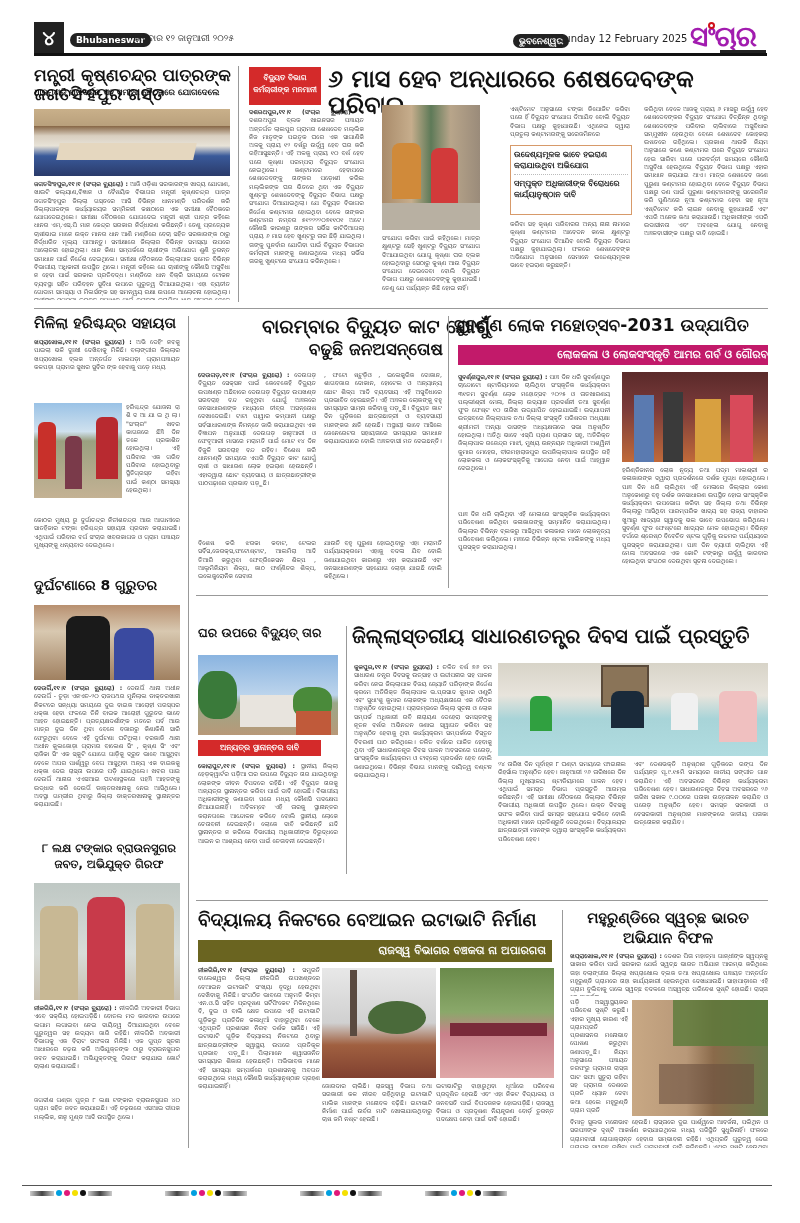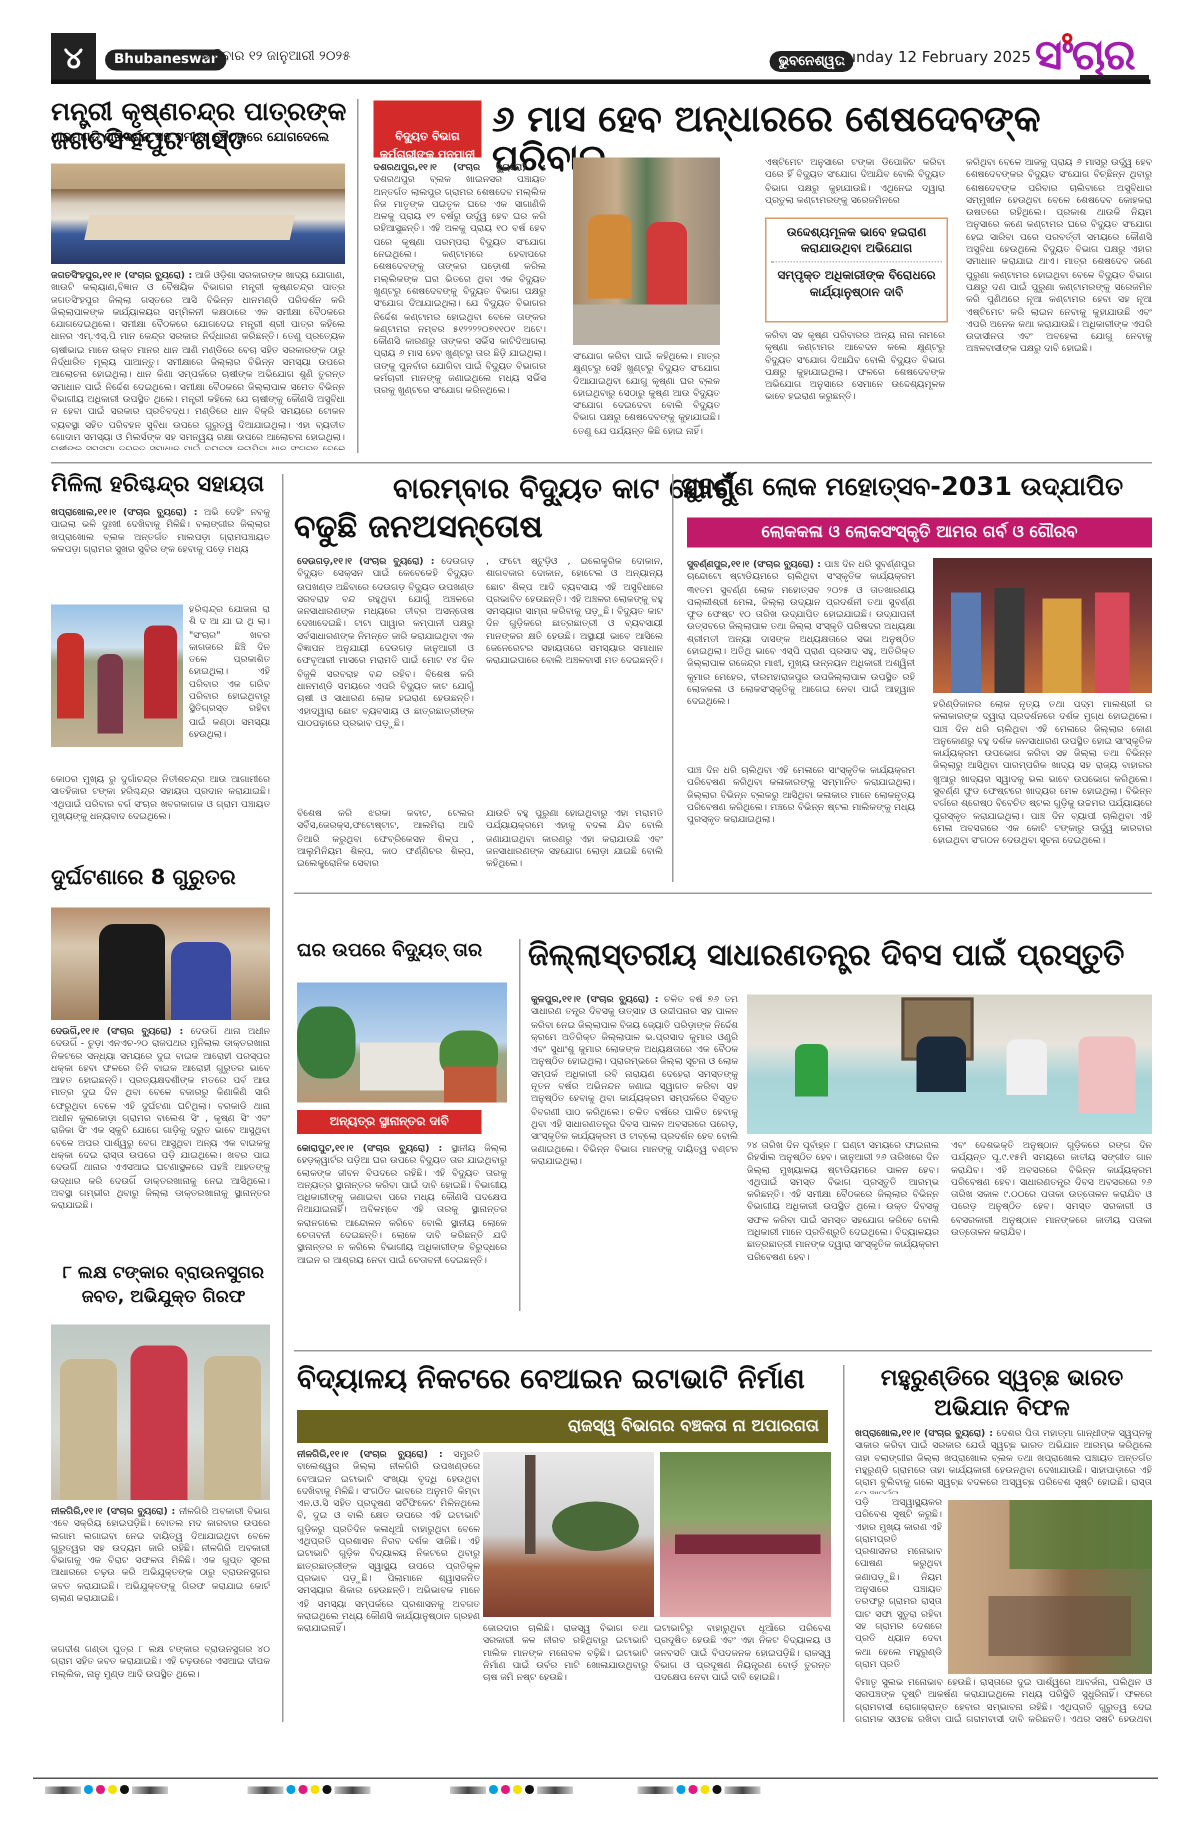--- a/index.html
+++ b/index.html
@@ -11,23 +11,23 @@
 .hdr-date{font-size:9px;color:#222}
 .logo{left:690px;top:20px;font-size:28px;font-weight:bold;color:#a21caf;font-family:"DejaVu Serif",serif;letter-spacing:-1px}
 .logo-dot{left:708px;top:22px;width:7px;height:7px;border:2px solid #d0101a;border-radius:50%}
 .logo-sub{left:720px;top:50px;width:46px;height:5px;background:#222}
 h1,h2,h3{font-weight:bold;color:#111;line-height:1.1}
 .txt{font-size:6.2px;line-height:8.3px;color:#333;text-align:justify;overflow:hidden}
 .photo{overflow:hidden}
 .vline{width:1px;background:#999}
 .hline{height:1px;background:#999}
 .redbox{background:#d42a2a;color:#fff;text-align:center;font-weight:bold}
-.magenta{background:#c21a6a;color:#fff;font-weight:bold;text-align:center}
+.magenta{background:#c21a6a;color:#fff;font-weight:bold;text-align:right}
 .olive{background:#6a6420;color:#fff;font-weight:bold;text-align:right}
-.quote{border:1px solid #d79a6a;text-align:center;font-weight:bold;font-size:9px;line-height:14px;padding:3px}
+.quote{border:1px solid #d79a6a;text-align:left;font-weight:bold;font-size:9px;line-height:14px;padding:3px}
 .regbar{display:flex;gap:2px;align-items:center}
 .regbar .g{width:24px;height:5px;background:linear-gradient(90deg,#ccc,#444,#ccc)}
 .regbar .d{width:6px;height:6px;border-radius:50%}
 </style>
 </head>
 <body>
 
 <div class="abs pgnum">୪</div>
 <div class="abs pill" style="left:70px;top:33px">Bhubaneswar</div>
 <div class="abs hdr-date" style="left:135px;top:33px">ରବିବାର ୧୨ ଜାନୁଆରୀ ୨୦୨୫</div>
@@ -40,21 +40,21 @@
 
 <h1 class="abs" style="left:34px;top:66px;width:200px;font-size:17px">ମନ୍ତ୍ରୀ କୃଷ୍ଣଚନ୍ଦ୍ର ପାତ୍ରଙ୍କ ଜଗତସିଂହପୁର ଗସ୍ତ</h1>
 <h3 class="abs" style="left:34px;top:88px;width:200px;font-size:8.5px">ଧାନମଣ୍ଡି ପରିଦର୍ଶନ ସହ ସମୀକ୍ଷା ବୈଠକରେ ଯୋଗଦେଲେ</h3>
 <div class="abs photo" style="left:34px;top:109px;width:196px;height:67px;background:linear-gradient(180deg,#c9b08a 0%,#b9a07c 25%,#8a6a4a 26%,#d9cfc0 40%,#e8e3d8 55%,#3a5a9a 70%,#2a3a6a 100%)">
   <div style="position:absolute;left:12%;top:50%;width:70%;height:25%;background:#e5d7bf;transform:skewX(-12deg)"></div>
 </div>
 <div class="abs txt" style="left:34px;top:180px;width:196px;height:120px"><b>ଜଗତସିଂହପୁର,୧୧।୧ (ସଂଚାର ବ୍ୟୁରୋ) :</b> <span>ଆଜି ଓଡ଼ିଶା ସରକାରଙ୍କ ଖାଦ୍ୟ ଯୋଗାଣ, ଖାଉଟି କଲ୍ୟାଣ,ବିଜ୍ଞାନ ଓ ବୈଷୟିକ ବିଭାଗର ମନ୍ତ୍ରୀ କୃଷ୍ଣଚନ୍ଦ୍ର ପାତ୍ର ଜଗତସିଂହପୁର ଜିଲ୍ଲା ଗସ୍ତରେ ଆସି ବିଭିନ୍ନ ଧାନମଣ୍ଡି ପରିଦର୍ଶନ କରି ଜିଲ୍ଲାପାଳଙ୍କ କାର୍ଯ୍ୟାଳୟର ସମ୍ମିଳନୀ କକ୍ଷଠାରେ ଏକ ସମୀକ୍ଷା ବୈଠକରେ ଯୋଗଦେଇଥିଲେ। ସମୀକ୍ଷା ବୈଠକରେ ଯୋଗଦେଇ ମନ୍ତ୍ରୀ ଶ୍ରୀ ପାତ୍ର କହିଲେ ଧାନର ଏମ୍.ଏସ୍.ପି ମାନ କେନ୍ଦ୍ର ସରକାର ନିର୍ଦ୍ଧାରଣ କରିଛନ୍ତି। ତେଣୁ ପ୍ରତ୍ୟେକ ଚାଷୀଭାଇ ମାନେ ଉକ୍ତ ମାନର ଧାନ ଆଣି ମଣ୍ଡିରେ ବେଚା ସହିତ ସରକାରଙ୍କ ଠାରୁ ନିର୍ଦ୍ଧାରିତ ମୂଲ୍ୟ ପାଆନ୍ତୁ। ସମୀକ୍ଷାରେ ଜିଲ୍ଲାର ବିଭିନ୍ନ ସମସ୍ୟା ଉପରେ ଆଲୋଚନା ହୋଇଥିଲା। ଧାନ କିଣା ସମ୍ପର୍କରେ ଚାଷୀଙ୍କ ଅଭିଯୋଗ ଶୁଣି ତୁରନ୍ତ ସମାଧାନ ପାଇଁ ନିର୍ଦ୍ଦେଶ ଦେଇଥିଲେ। ସମୀକ୍ଷା ବୈଠକରେ ଜିଲ୍ଲାପାଳ ସମେତ ବିଭିନ୍ନ ବିଭାଗୀୟ ଅଧିକାରୀ ଉପସ୍ଥିତ ଥିଲେ। ମନ୍ତ୍ରୀ କହିଲେ ଯେ ଚାଷୀଙ୍କୁ କୌଣସି ଅସୁବିଧା ନ ହେବା ପାଇଁ ସରକାର ପ୍ରତିବଦ୍ଧ। ମଣ୍ଡିରେ ଧାନ ବିକ୍ରି ସମୟରେ ଟୋକନ ବ୍ୟବସ୍ଥା ସହିତ ପରିବହନ ସୁବିଧା ଉପରେ ଗୁରୁତ୍ୱ ଦିଆଯାଇଥିଲା। ଏହା ବ୍ୟତୀତ ଗୋଦାମ ସମସ୍ୟା ଓ ମିଲର୍ସଙ୍କ ସହ ସମନ୍ୱୟ ରକ୍ଷା ଉପରେ ଆଲୋଚନା ହୋଇଥିଲା। ଚାଷୀଙ୍କ ସମସ୍ୟା ତୁରନ୍ତ ସମାଧାନ ପାଇଁ ବ୍ୟବସ୍ଥା କରାଯିବା ଧାନ ସଂଗ୍ରହ ବେଳେ ମିଲର୍ ମାନେ ଚାଷୀଙ୍କୁ ଭଲ ଧାନ ଯୋଗାଇବା ଉପରେ ଗୁରୁତ୍ୱାରୋପ କରିଥିଲେ।</span></div>
 
 <div class="abs vline" style="left:238px;top:66px;height:236px"></div>
 
-<div class="abs redbox" style="left:249px;top:67px;width:72px;height:38px;font-size:7.5px;line-height:12px;padding-top:18px">ବିଦ୍ୟୁତ ବିଭାଗ କର୍ମଚାରୀଙ୍କ ମନମାନୀ</div>
+<div class="abs redbox" style="left:249px;top:67px;width:72px;height:38px;font-size:7.5px;line-height:12px;padding-top:5px">ବିଦ୍ୟୁତ ବିଭାଗ କର୍ମଚାରୀଙ୍କ ମନମାନୀ</div>
 <h1 class="abs" style="left:328px;top:66px;width:440px;font-size:24px">୬ ମାସ ହେବ ଅନ୍ଧାରରେ ଶେଷଦେବଙ୍କ ପରିବାର</h1>
 <div class="abs txt" style="left:249px;top:108px;width:115px;height:195px"><b>ଦଶରଥପୁର,୧୧।୧ (ସଂଚାର ବ୍ୟୁରୋ) :</b> <span>ଦଶରଥପୁର ବ୍ଲକ ଖାଇନସର ପଞ୍ଚାୟତ ଅନ୍ତର୍ଗତ ଲାଲପୁର ଗ୍ରାମର ଶେଷଦେବ ମଲ୍ଲିକ ନିଜ ମାତୃଙ୍କ ପଇତୃକ ଘରେ ଏକ ସାଗାଣିକି ଅଳକୁ ପ୍ରାୟ ୧୨ ବର୍ଷରୁ ଉର୍ଦ୍ଧ୍ୱ ହେବ ଘର କରି ରହିଆସୁଛନ୍ତି। ଏହି ଅଳକୁ ପ୍ରାୟ ୧୦ ବର୍ଷ ହେବ ପରେ କୃଷ୍ଣା ପରମ୍ପରା ବିଦ୍ୟୁତ ସଂଯୋଗ ନେଇଥିଲେ। କଣ୍ଟାମରେ ହେବାପରେ ଶେଷଦେବଙ୍କୁ ତାଙ୍କର ପଡ଼ୋଶୀ କରିଲ ମଲ୍ଲିକଙ୍କ ଘର ଭିତରେ ଥିବା ଏକ ବିଦ୍ୟୁତ ଖୁଣ୍ଟରୁ ଶେଷଦେବଙ୍କୁ ବିଦ୍ୟୁତ ବିଭାଗ ପକ୍ଷରୁ ସଂଯୋଗ ଦିଆଯାଇଥିଲା। ଯେ ବିଦ୍ୟୁତ ବିଭାଗର ନିର୍ଦ୍ଦେଶ କଣ୍ଟାମର ହୋଇଥିବା ବେଳେ ତାଙ୍କର କଣ୍ଟାମର ନମ୍ବର ୫୧୨୨୨୨୦୭୧୧୦୧ ଅଟେ। କୌଣସି କାରଣରୁ ତାଙ୍କର ସର୍ଭିସ କାଟିଦିଆଗଲା ପ୍ରାୟ ୬ ମାସ ହେବ ଖୁଣ୍ଟରୁ ତାର ଛିଡ଼ି ଯାଇଥିଲା। ତାଙ୍କୁ ପୁନର୍ବାର ଯୋଗିବା ପାଇଁ ବିଦ୍ୟୁତ ବିଭାଗର କର୍ମଚାରୀ ମାନଙ୍କୁ ଜଣାଇଥିଲେ ମଧ୍ୟ ସର୍ଭିସ ତାରକୁ ଖୁଣ୍ଟରେ ସଂଯୋଗ କରିନଥିଲେ।</span></div>
 <div class="abs photo" style="left:382px;top:105px;width:98px;height:125px;background:linear-gradient(90deg,#a98b6a 0%,#c6ad8c 30%,#5e7a58 50%,#b8a58a 70%,#9a8b7a 100%)">
   <div style="position:absolute;left:10%;top:30%;width:30%;height:45%;background:#d08a3a;border-radius:8px 8px 0 0"></div>
   <div style="position:absolute;left:50%;top:34%;width:28%;height:48%;background:#d23a3a;border-radius:8px 8px 0 0"></div>
   <div style="position:absolute;left:0;top:78%;width:100%;height:22%;background:#b8b0a2"></div>
 </div>
 <div class="abs txt" style="left:382px;top:234px;width:98px;height:66px">ସଂଯୋଗ କରିବା ପାଇଁ କହିଥିଲେ। ମାତ୍ର କ୍ଷୁଣ୍ଟରୁ ସେହି ଖୁଣ୍ଟରୁ ବିଦ୍ୟୁତ ସଂଯୋଗ ଦିଆଯାଇଥିବା ଯୋଗୁ କୃଷ୍ଣା ଘର ବ୍ଲକ ହୋଇଥିବାରୁ ସେଠାରୁ କୁଷ୍ଣ ଆଉ ବିଦ୍ୟୁତ ସଂଯୋଗ ଦେଇଦେବା ବୋଲି ବିଦ୍ୟୁତ ବିଭାଗ ପକ୍ଷରୁ ଶେଷଦେବଙ୍କୁ କୁହାଯାଇଛି। ତେଣୁ ଯେ ପର୍ଯ୍ୟନ୍ତ କିଛି ହୋଇ ନାହିଁ।</div>
 <div class="abs txt" style="left:510px;top:105px;width:120px;height:34px">ଏଷ୍ଟିମେଟ ଅନୁସାରେ ଟଙ୍କା ଡିପୋଜିଟ କରିବା ପରେ ହିଁ ବିଦ୍ୟୁତ ସଂଯୋଗ ଦିଆଯିବ ବୋଲି ବିଦ୍ୟୁତ ବିଭାଗ ପକ୍ଷରୁ କୁହାଯାଉଛି। ଏଥିନେଇ ଦ୍ୱାରା ପ୍ରତୁଲା କଣ୍ଟାମରଙ୍କୁ ସରେଜମିନରେ</div>
 <div class="abs quote" style="left:510px;top:145px;width:122px;height:70px;font-size:8px;line-height:11px">
@@ -72,21 +72,21 @@
   <div style="position:absolute;left:5%;top:20%;width:20%;height:60%;background:#c8302a;border-radius:6px 6px 0 0"></div>
   <div style="position:absolute;left:35%;top:35%;width:20%;height:55%;background:#7a3a4a;border-radius:6px 6px 0 0"></div>
   <div style="position:absolute;left:70%;top:15%;width:25%;height:65%;background:#b82a30;border-radius:6px 6px 0 0"></div>
 </div>
 <div class="abs txt" style="left:126px;top:403px;width:54px;height:112px">ହରିଶ୍ଚନ୍ଦ୍ର ଯୋଜନା ରା ଶି ଦ ଆ ଯା ଇ ଥି ଲା। "ସଂଚାର" ଖବର କାଗଜରେ ଛିଞ୍ଚି ଦିନ ତଳେ ପ୍ରକାଶିତ ହୋଇଥିଲା। ଏହି ପରିବାର ଏକ ଗରିବ ପରିବାର ହୋଇଥିବାରୁ ସ୍ଥିତିଗ୍ରସ୍ତ ରହିବା ପାଇଁ କଣ୍ଠା ସମସ୍ୟା ହେଉଥିଲା।</div>
 <div class="abs txt" style="left:34px;top:516px;width:146px;height:36px">କୋଠର ମୁଖ୍ୟ ରୁ ଦୁର୍ଗାଚନ୍ଦ୍ର ନିତୀଶଚନ୍ଦ୍ର ଆଉ ଆଗାମୀରେ ସାତହିଜାର ଟଙ୍କା ହରିଶ୍ଚନ୍ଦ୍ର ସହାୟତା ପ୍ରଦାନ କରାଯାଇଛି। ଏଥିପାଇଁ ପରିବାର ବର୍ଗ ସଂଚାର ଖବରକାଗଜ ଓ ଗ୍ରାମ ପଞ୍ଚାୟତ ମୁଖ୍ୟଙ୍କୁ ଧନ୍ୟବାଦ ଦେଇଥିଲେ।</div>
 
 <div class="abs vline" style="left:188px;top:316px;height:832px"></div>
 
 <h1 class="abs" style="left:196px;top:316px;width:360px;font-size:19px;text-align:center">ବାରମ୍ବାର ବିଦ୍ୟୁତ କାଟ ଯୋଗୁଁ</h1>
-<h1 class="abs" style="left:196px;top:340px;width:360px;font-size:21px;text-align:left">ବଢୁଛି ଜନଅସନ୍ତୋଷ</h1>
+<h1 class="abs" style="left:196px;top:340px;width:360px;font-size:17px;text-align:center">ବଢୁଛି ଜନଅସନ୍ତୋଷ</h1>
 <div class="abs txt" style="left:198px;top:371px;width:118px;height:164px"><b>ଦେଉଗଡ଼,୧୧।୧ (ସଂଚାର ବ୍ୟୁରୋ) :</b> <span>ଦେଉଗଡ଼ ବିଦ୍ୟୁତ ସେକ୍ସନ ପାଇଁ କେବେକେହି ବିଦ୍ୟୁତ ଉପଖଣ୍ଡ ଅଛିବାରେ ଦେଉଗଡ଼ ବିଦ୍ୟୁତ ଉପଖଣ୍ଡ ସରବରାହ ବନ୍ଦ ରହୁଥିବା ଯୋଗୁଁ ଅଞ୍ଚଳରେ ଜନସାଧାରଣଙ୍କ ମଧ୍ୟରେ ତୀବ୍ର ଅସନ୍ତୋଷ ଦେଖାଦେଇଛି। ଟାଟା ପାୱାର କମ୍ପାନୀ ପକ୍ଷରୁ ସର୍ବସାଧାରଣଙ୍କ ନିମନ୍ତେ ଜାରି କରାଯାଇଥିବା ଏକ ବିଜ୍ଞାପନ ଅନୁଯାୟୀ ଦେଉଗଡ଼ ଜାନୁଆରୀ ଓ ଫେବୃଆରୀ ମାସରେ ମରାମତି ପାଇଁ ମୋଟ ୧୪ ଦିନ ବିଜୁଳି ସରବରାହ ବନ୍ଦ ରହିବ। ବିଶେଷ କରି ଧାନମଣ୍ଡି ସମୟରେ ଏପରି ବିଦ୍ୟୁତ କାଟ ଯୋଗୁଁ ଚାଷୀ ଓ ସାଧାରଣ ଲୋକ ହଇରାଣ ହେଉଛନ୍ତି। ଏହାଦ୍ୱାରା ଛୋଟ ବ୍ୟବସାୟ ଓ ଛାତ୍ରଛାତ୍ରୀଙ୍କ ପାଠପଢ଼ାରେ ପ୍ରଭାବ ପଡ଼ୁଛି।</span></div>
 <div class="abs txt" style="left:198px;top:539px;width:118px;height:46px">ବିଶେଷ କରି ଝରକା କବାଟ, ଟେଲର ସର୍ବିସ,ଜେରକ୍ସ,ଫଟୋଷ୍ଟାଟ, ଆଲମିରା ଆଦି ତିଆରି କରୁଥିବା ଫେବ୍ରିକେସନ ଶିଳ୍ପ , ଆଲୁମିନିୟମ ଶିଳ୍ପ, କାଠ ଫର୍ଣ୍ଣିଚର ଶିଳ୍ପ, ଇଲେକ୍ଟ୍ରୋନିକ ସେବାର</div>
 <div class="abs txt" style="left:324px;top:371px;width:118px;height:166px">, ଫଟୋ ଷ୍ଟୁଡ଼ିଓ , ଇଲେକ୍ଟ୍ରିକ ଦୋକାନ, ଶାଗବଜାର ଦୋକାନ, ହୋଟେଲ ଓ ଅନ୍ୟାନ୍ୟ ଛୋଟ ଶିଳ୍ପ ଆଦି ବ୍ୟବସାୟ ଏହି ଅସୁବିଧାରେ ପ୍ରଭାବିତ ହେଉଛନ୍ତି। ଏହି ଅଞ୍ଚଳର ଲୋକଙ୍କୁ ବହୁ ସମସ୍ୟାର ସାମ୍ନା କରିବାକୁ ପଡ଼ୁଛି। ବିଦ୍ୟୁତ କାଟ ଦିନ ଗୁଡ଼ିକରେ ଛାତ୍ରଛାତ୍ରୀ ଓ ବ୍ୟବସାୟୀ ମାନଙ୍କର କ୍ଷତି ହେଉଛି। ଅସ୍ଥାୟୀ ଭାବେ ଆସିଲେ ଜେନେରେଟର ସହାୟତାରେ ସମସ୍ୟାର ସମାଧାନ କରାଯାଇପାରେ ବୋଲି ଅଞ୍ଚଳବାସୀ ମତ ଦେଇଛନ୍ତି।</div>
 <div class="abs txt" style="left:324px;top:539px;width:118px;height:46px">ଯାଉଚି ବହୁ ପୁରୁଣା ହୋଇଥିବାରୁ ଏହା ମରାମତି ପର୍ଯ୍ୟାୟକ୍ରମେ ଏହାକୁ ବଦଳା ଯିବ ବୋଲି ଜଣାଯାଇଥିବା କାରଣରୁ ଏହା କରାଯାଉଛି ଏବଂ ଜନସାଧାରଣଙ୍କ ସହଯୋଗ ଲୋଡ଼ା ଯାଇଛି ବୋଲି କହିଥିଲେ।</div>
 
 <div class="abs vline" style="left:448px;top:316px;height:272px"></div>
 
 <h1 class="abs" style="left:454px;top:316px;width:318px;font-size:17px">ସୁବର୍ଣ୍ଣ ଲୋକ ମହୋତ୍ସବ-2031 ଉଦ୍‌ଯାପିତ</h1>
 <div class="abs magenta" style="left:458px;top:345px;width:310px;height:20px;font-size:11px;line-height:20px">ଲୋକକଳା ଓ ଲୋକସଂସ୍କୃତି ଆମର ଗର୍ବ ଓ ଗୌରବ</div>
 <div class="abs txt" style="left:458px;top:373px;width:152px;height:133px"><b>ସୁବର୍ଣ୍ଣପୁର,୧୧।୧ (ସଂଚାର ବ୍ୟୁରୋ) :</b> <span>ପାଞ୍ଚ ଦିନ ଧରି ସୁବର୍ଣ୍ଣପୁର ଚାନ୍ଦୋଟୋ ଷ୍ଟାଡିୟମରେ ଚାଲିଥିବା ସଂସ୍କୃତିକ କାର୍ଯ୍ୟକ୍ରମ ୩୧ତମ ସୁବର୍ଣ୍ଣ ଲୋକ ମହୋତ୍ସବ ୨୦୨୫ ଓ ତାତଖାରଣୟ ପଲ୍ଲୀଶ୍ରୀ ମେଳା, ଜିଲ୍ଲା ଉଦ୍ୟାନ ପ୍ରଦର୍ଶନୀ ତଥା ସୁବର୍ଣ୍ଣ ଫୁଡ ଫେଷ୍ଟ ୧୦ ତାରିଖ ଉଦ୍‌ଯାପିତ ହୋଇଯାଇଛି। ଉଦ୍‌ଯାପନୀ ଉତ୍ସବରେ ଜିଲ୍ଲାପାଳ ତଥା ଜିଲ୍ଲା ସଂସ୍କୃତି ପରିଷଦର ଅଧ୍ୟକ୍ଷା ଶ୍ରୀମତୀ ଅନ୍ୟା ଦାସଙ୍କ ଅଧ୍ୟକ୍ଷତାରେ ସଭା ଅନୁଷ୍ଠିତ ହୋଇଥିଲା। ଅତିଥି ଭାବେ ଏସ୍‌ପି ପ୍ରାଣ ପ୍ରସାଦ ସହୁ, ଅତିରିକ୍ତ ଜିଲ୍ଲାପାଳ ରଜେନ୍ଦ୍ର ମାଝୀ, ମୁଖ୍ୟ ଉନ୍ନୟନ ଅଧିକାରୀ ଅଶ୍ୱିନୀ କୁମାର ମେହେର, ବୀରମହାରାଜପୁର ଉପଜିଲ୍ଲାପାଳ ଉପସ୍ଥିତ ରହି ଲୋକକଳା ଓ ଲୋକସଂସ୍କୃତିକୁ ଆଗେଇ ନେବା ପାଇଁ ଆହ୍ୱାନ ଦେଇଥିଲେ।</span></div>

